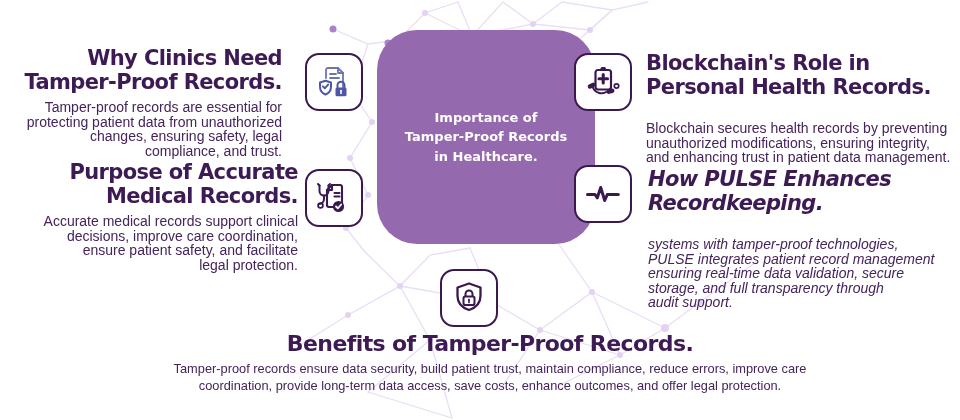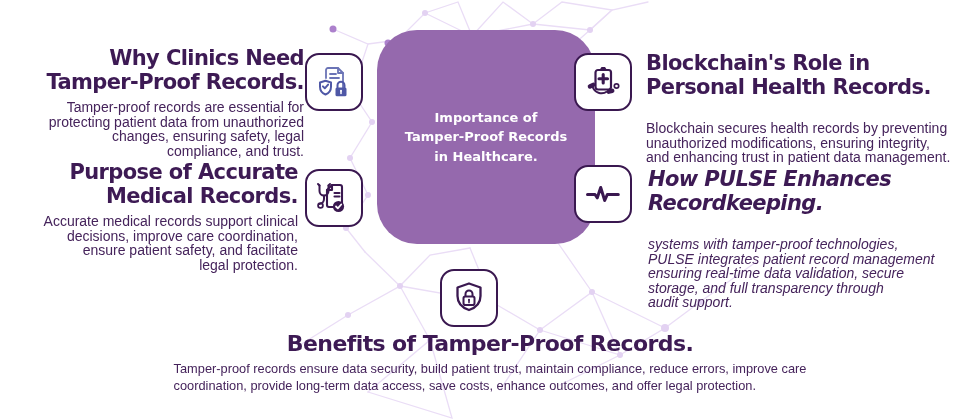--- a/index.html
+++ b/index.html
@@ -24,21 +24,21 @@
   .tile {
     position:absolute; width:58px; height:58px; box-sizing:border-box;
     background:#ffffff; border:2.5px solid #3A1850; border-radius:14px;
     display:flex; align-items:center; justify-content:center;
   }
 
   
   .section { position:absolute; }
   .sec-right { display:flex; flex-direction:column; align-items:flex-end; text-align:right; }
   .sec-left  { display:flex; flex-direction:column; align-items:flex-start; text-align:left;gap:16px; }
-  .sec-center{ left:0; right:0; display:flex; flex-direction:column; align-items:center; text-align:left;padding-left:20px; }
+  .sec-center{ left:0; right:0; display:flex; flex-direction:column; align-items:center; text-align:center;padding-left:20px; }
   .sec-title { margin:0; }
   .sec-title .tl {
     display:block; white-space:nowrap; color:#3D1A54;
     font-family:"DejaVu Sans","Liberation Sans",sans-serif;
     font-weight:800; font-size:21px; line-height:24px; letter-spacing:-0.6px;
   }
   .sec-body { margin:6px 0 0 0; }
   .sec-body .bl {
     display:block; white-space:nowrap; color:#45235B;
     font-size:14px; line-height:14.6px; font-weight:500;
@@ -166,21 +166,21 @@
   <div class="tile" style="left:440px; top:269px;">
     <svg width="40" height="40" viewBox="0 0 40 40">
       <path d="M20 5.5 l11.5 4 v8.5 c0 7.5 -5 11.8 -11.5 14 c-6.5 -2.2 -11.5 -6.5 -11.5 -14 V9.5 Z" fill="none" stroke="#3A1850" stroke-width="2.3" stroke-linejoin="round"></path>
       <path d="M16.5 18.5 v-2.6 a3.5 3.5 0 0 1 7 0 v2.6" fill="none" stroke="#3A1850" stroke-width="2"></path>
       <rect x="14.5" y="18.5" width="11" height="8.6" rx="1.8" fill="none" stroke="#3A1850" stroke-width="2"></rect>
       <circle cx="20" cy="21.8" r="1" fill="#3A1850"></circle>
       <path d="M20 22.4 v2.2" stroke="#3A1850" stroke-width="1.6" stroke-linecap="round"></path>
     </svg>
   </div>
 
-  <div class="section sec-right" style="top:46px; right:656px;">
+  <div class="section sec-right" style="top:46px; right:678px;">
     <h2 class="sec-title">
       <span class="tl">Why Clinics Need</span>
       <span class="tl">Tamper-Proof Records.</span>
     </h2>
     <p class="sec-body">
       <span class="bl">Tamper-proof records are essential for</span>
       <span class="bl">protecting patient data from unauthorized</span>
       <span class="bl">changes, ensuring safety, legal</span>
       <span class="bl">compliance, and trust.</span>
     </p>

